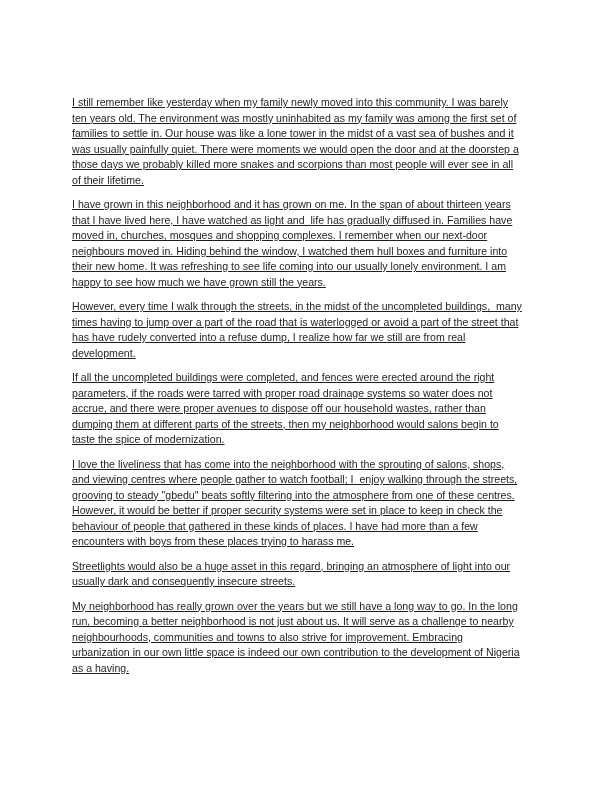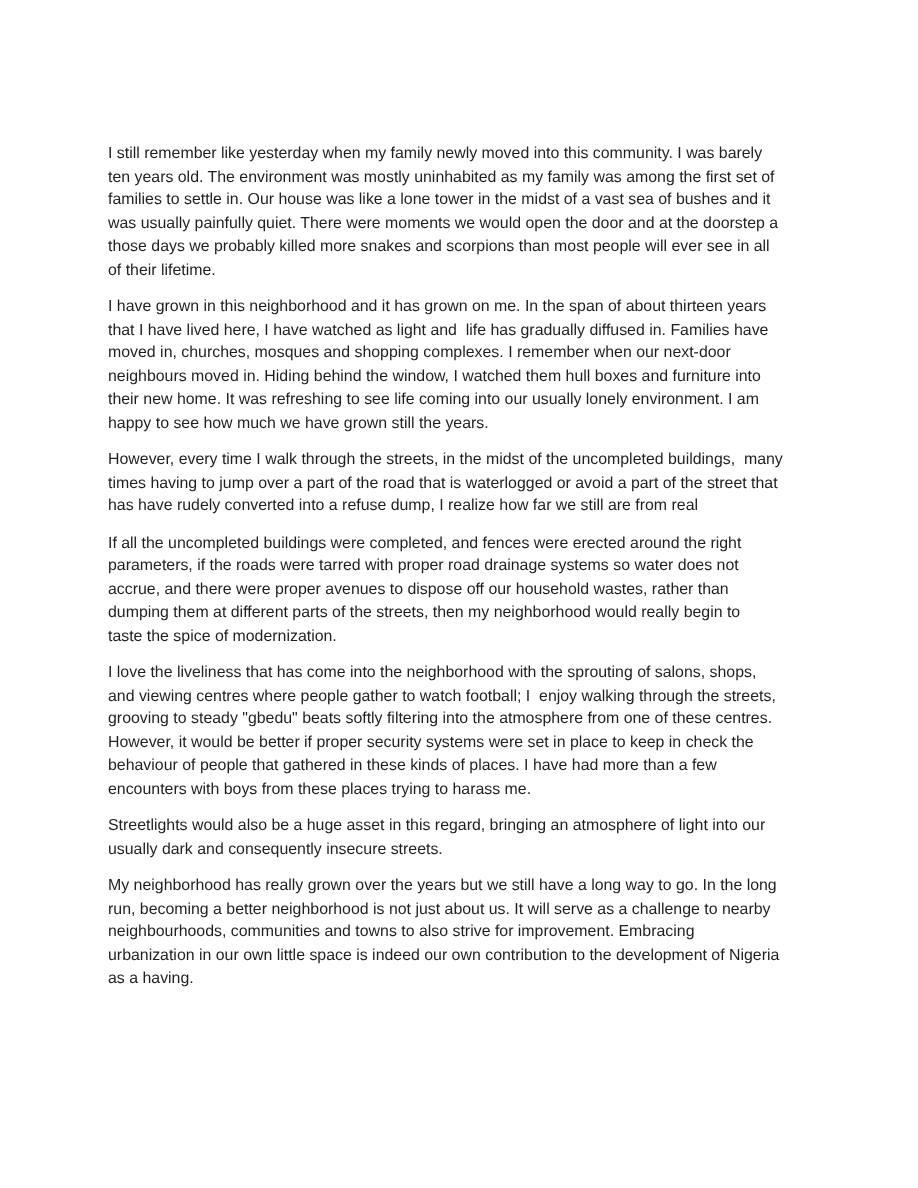--- a/index.html
+++ b/index.html
@@ -1,19 +1,19 @@
 <!DOCTYPE html>
 <html><head>
 <meta charset="utf-8">
 <style>
   html, body { margin: 0; padding: 0; background: #ffffff; }
   body { width: 612px; height: 792px; position: relative; overflow: hidden; }
   .page { position: absolute; left: 72px; top: 95px; width: 480px; }
   .para { margin: 0 0 9px 0; font-family: "Liberation Sans", sans-serif; font-size: 10.6px; line-height: 15.5px; color: #1f1f1f; }
-  .line { display: block; white-space: pre; }
+  .line { display: block; white-space: pre; text-decoration: underline; }
 </style>
 </head>
 <body>
 
 <div class="page">
   <p class="para">
     <span class="line">I still remember like yesterday when my family newly moved into this community. I was barely</span>
     <span class="line">ten years old. The environment was mostly uninhabited as my family was among the first set of</span>
     <span class="line">families to settle in. Our house was like a lone tower in the midst of a vast sea of bushes and it</span>
     <span class="line">was usually painfully quiet. There were moments we would open the door and at the doorstep a</span>
@@ -25,26 +25,27 @@
     <span class="line">that I have lived here, I have watched as light and  life has gradually diffused in. Families have</span>
     <span class="line">moved in, churches, mosques and shopping complexes. I remember when our next-door</span>
     <span class="line">neighbours moved in. Hiding behind the window, I watched them hull boxes and furniture into</span>
     <span class="line">their new home. It was refreshing to see life coming into our usually lonely environment. I am</span>
     <span class="line">happy to see how much we have grown still the years.</span>
   </p>
   <p class="para">
     <span class="line">However, every time I walk through the streets, in the midst of the uncompleted buildings,  many</span>
     <span class="line">times having to jump over a part of the road that is waterlogged or avoid a part of the street that</span>
     <span class="line">has have rudely converted into a refuse dump, I realize how far we still are from real</span>
+    <span class="line">development.</span>
   </p>
   <p class="para">
     <span class="line">If all the uncompleted buildings were completed, and fences were erected around the right</span>
     <span class="line">parameters, if the roads were tarred with proper road drainage systems so water does not</span>
     <span class="line">accrue, and there were proper avenues to dispose off our household wastes, rather than</span>
-    <span class="line">dumping them at different parts of the streets, then my neighborhood would really begin to</span>
+    <span class="line">dumping them at different parts of the streets, then my neighborhood would salons begin to</span>
     <span class="line">taste the spice of modernization.</span>
   </p>
   <p class="para">
     <span class="line">I love the liveliness that has come into the neighborhood with the sprouting of salons, shops,</span>
     <span class="line">and viewing centres where people gather to watch football; I  enjoy walking through the streets,</span>
     <span class="line">grooving to steady "gbedu" beats softly filtering into the atmosphere from one of these centres.</span>
     <span class="line">However, it would be better if proper security systems were set in place to keep in check the</span>
     <span class="line">behaviour of people that gathered in these kinds of places. I have had more than a few</span>
     <span class="line">encounters with boys from these places trying to harass me.</span>
   </p>

